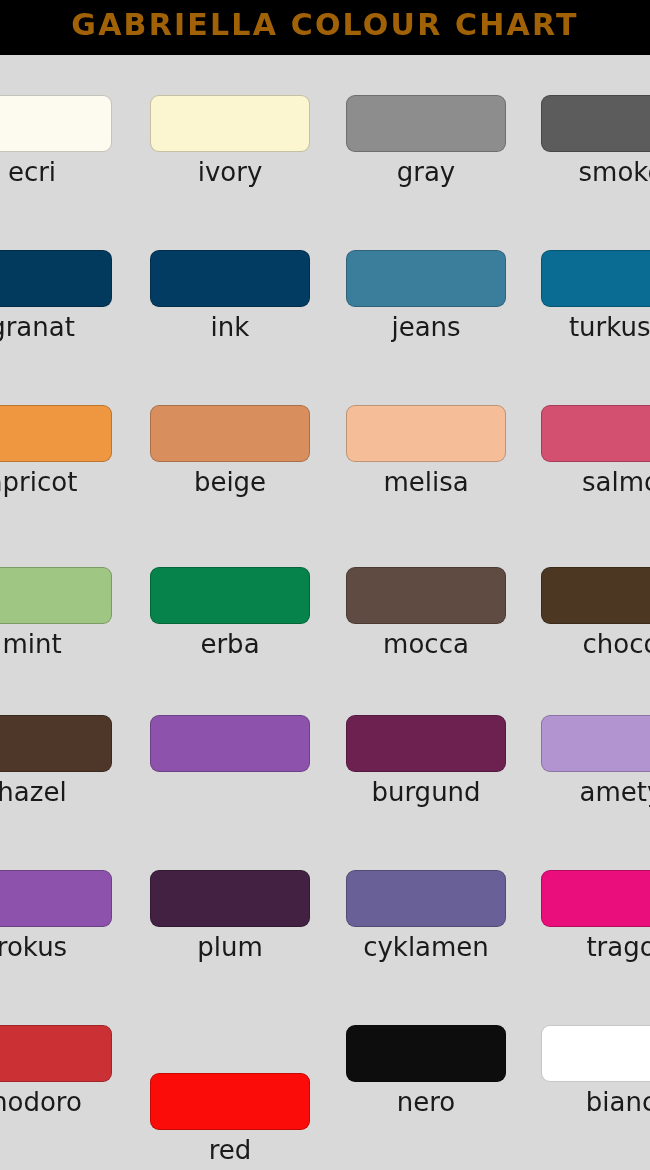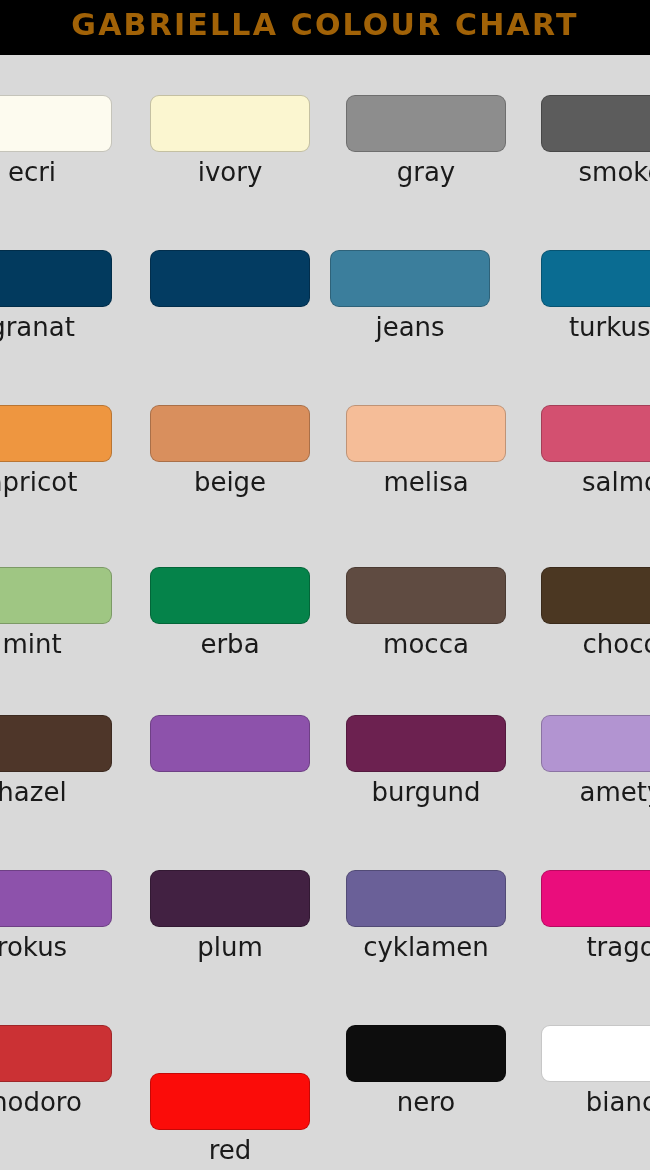--- a/index.html
+++ b/index.html
@@ -114,22 +114,23 @@
         <div class="swatch-label">smoke</div>
       </div>
     </div>
     <div class="swatch-row" style="top: 195px;">
       <div class="swatch-cell" style="left: -48px;">
         <div class="swatch-chip" style="background: rgb(2, 58, 94);"></div>
         <div class="swatch-label">granat</div>
       </div>
       <div class="swatch-cell" style="left: 150px;">
         <div class="swatch-chip" style="background: rgb(3, 60, 98);"></div>
-      </div>
-      <div class="swatch-cell" style="left: 330px;">
+        <div class="swatch-label">ink</div>
+      </div>
+      <div class="swatch-cell" style="left: 346px;">
         <div class="swatch-chip" style="background: rgb(59, 126, 156);"></div>
         <div class="swatch-label">jeans</div>
       </div>
       <div class="swatch-cell" style="left: 541px;">
         <div class="swatch-chip" style="background: rgb(10, 108, 146);"></div>
         <div class="swatch-label">turkus c</div>
       </div>
     </div>
     <div class="swatch-row" style="top: 350px;">
       <div class="swatch-cell" style="left: -48px;">

